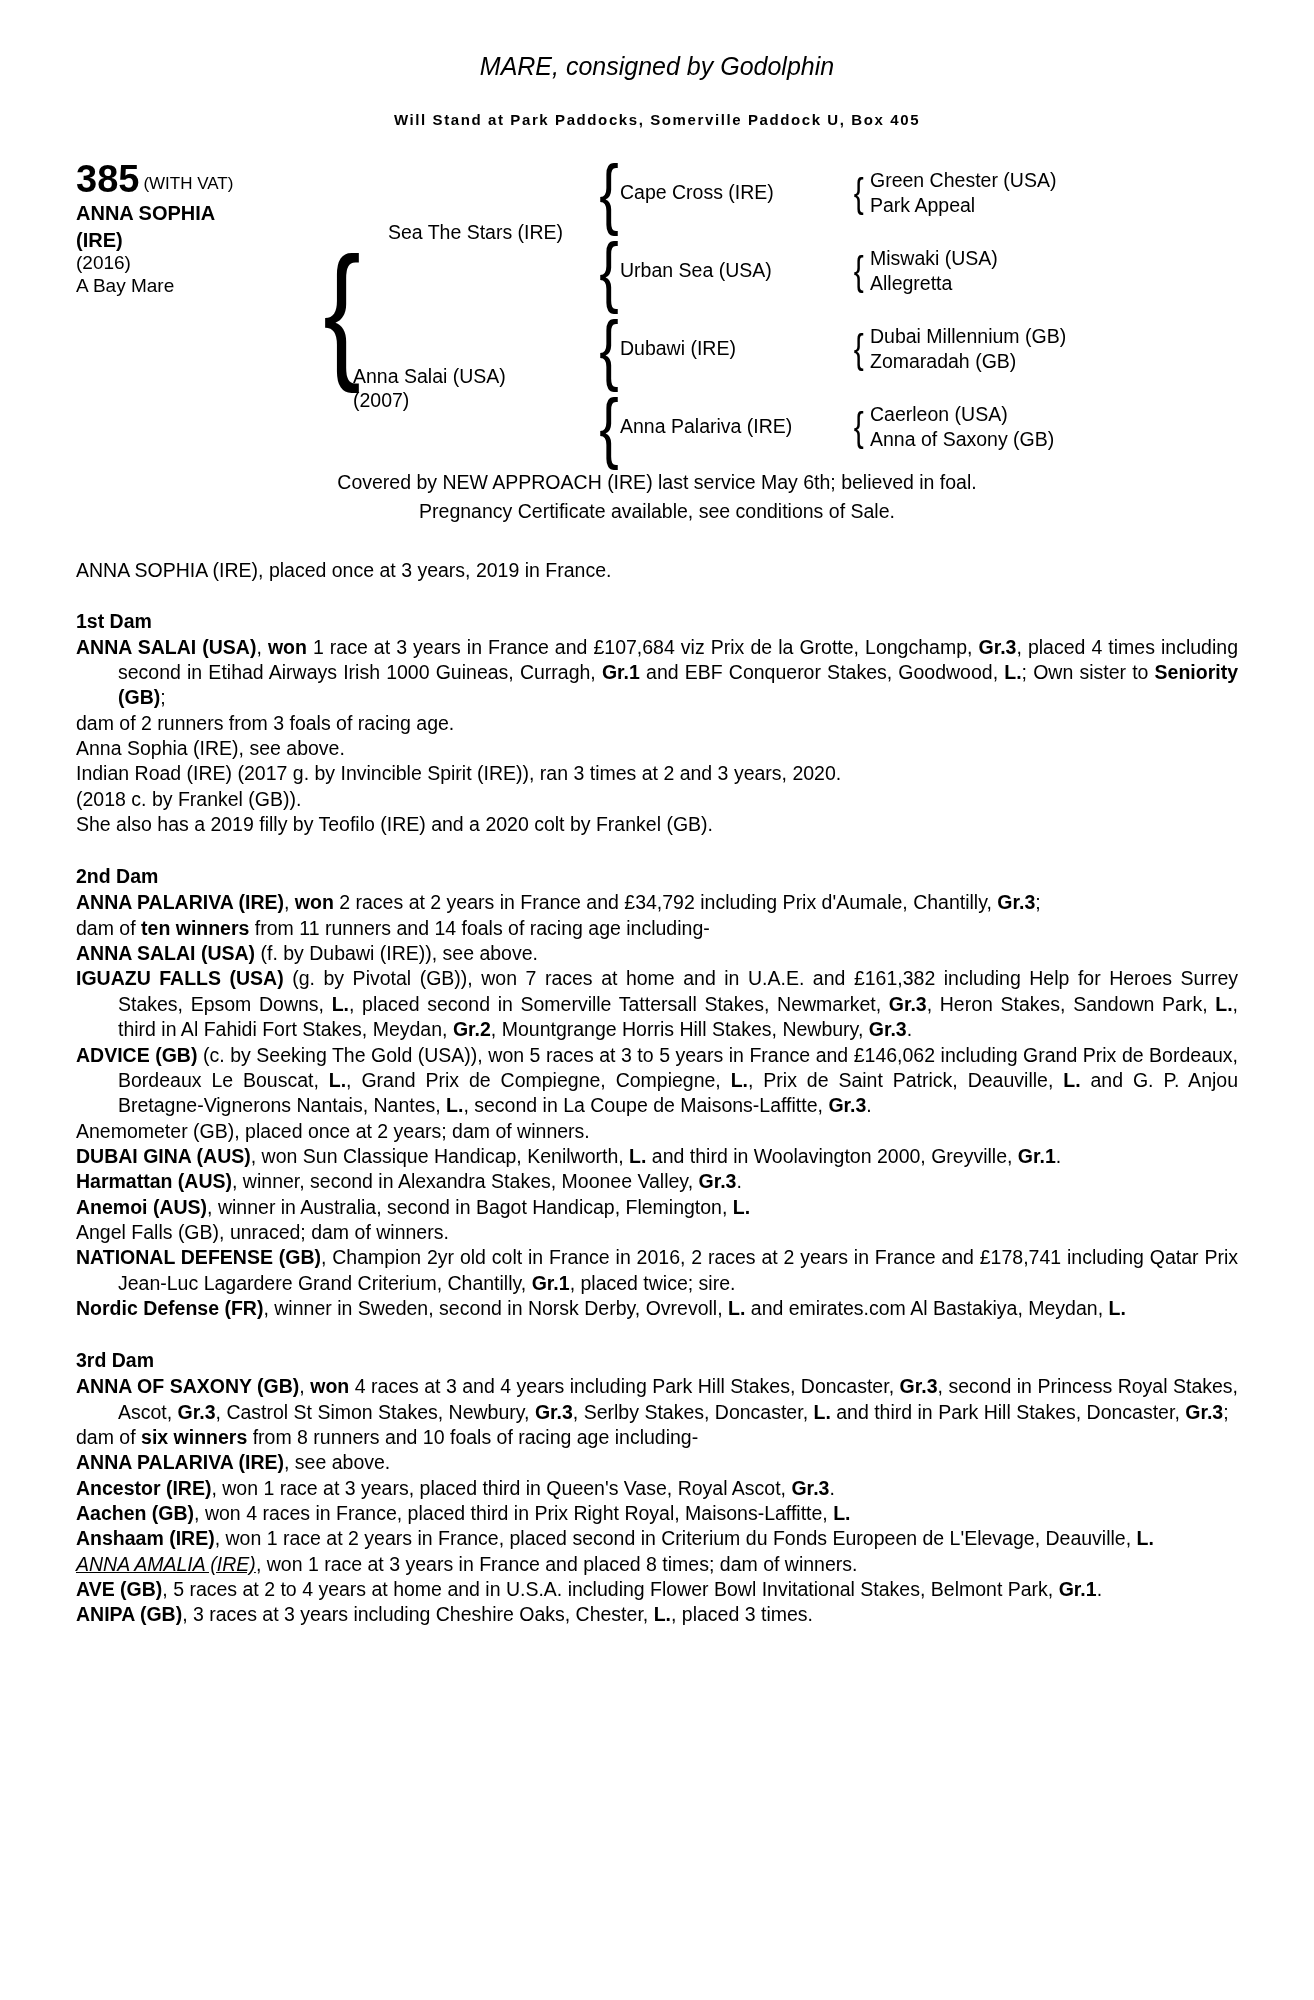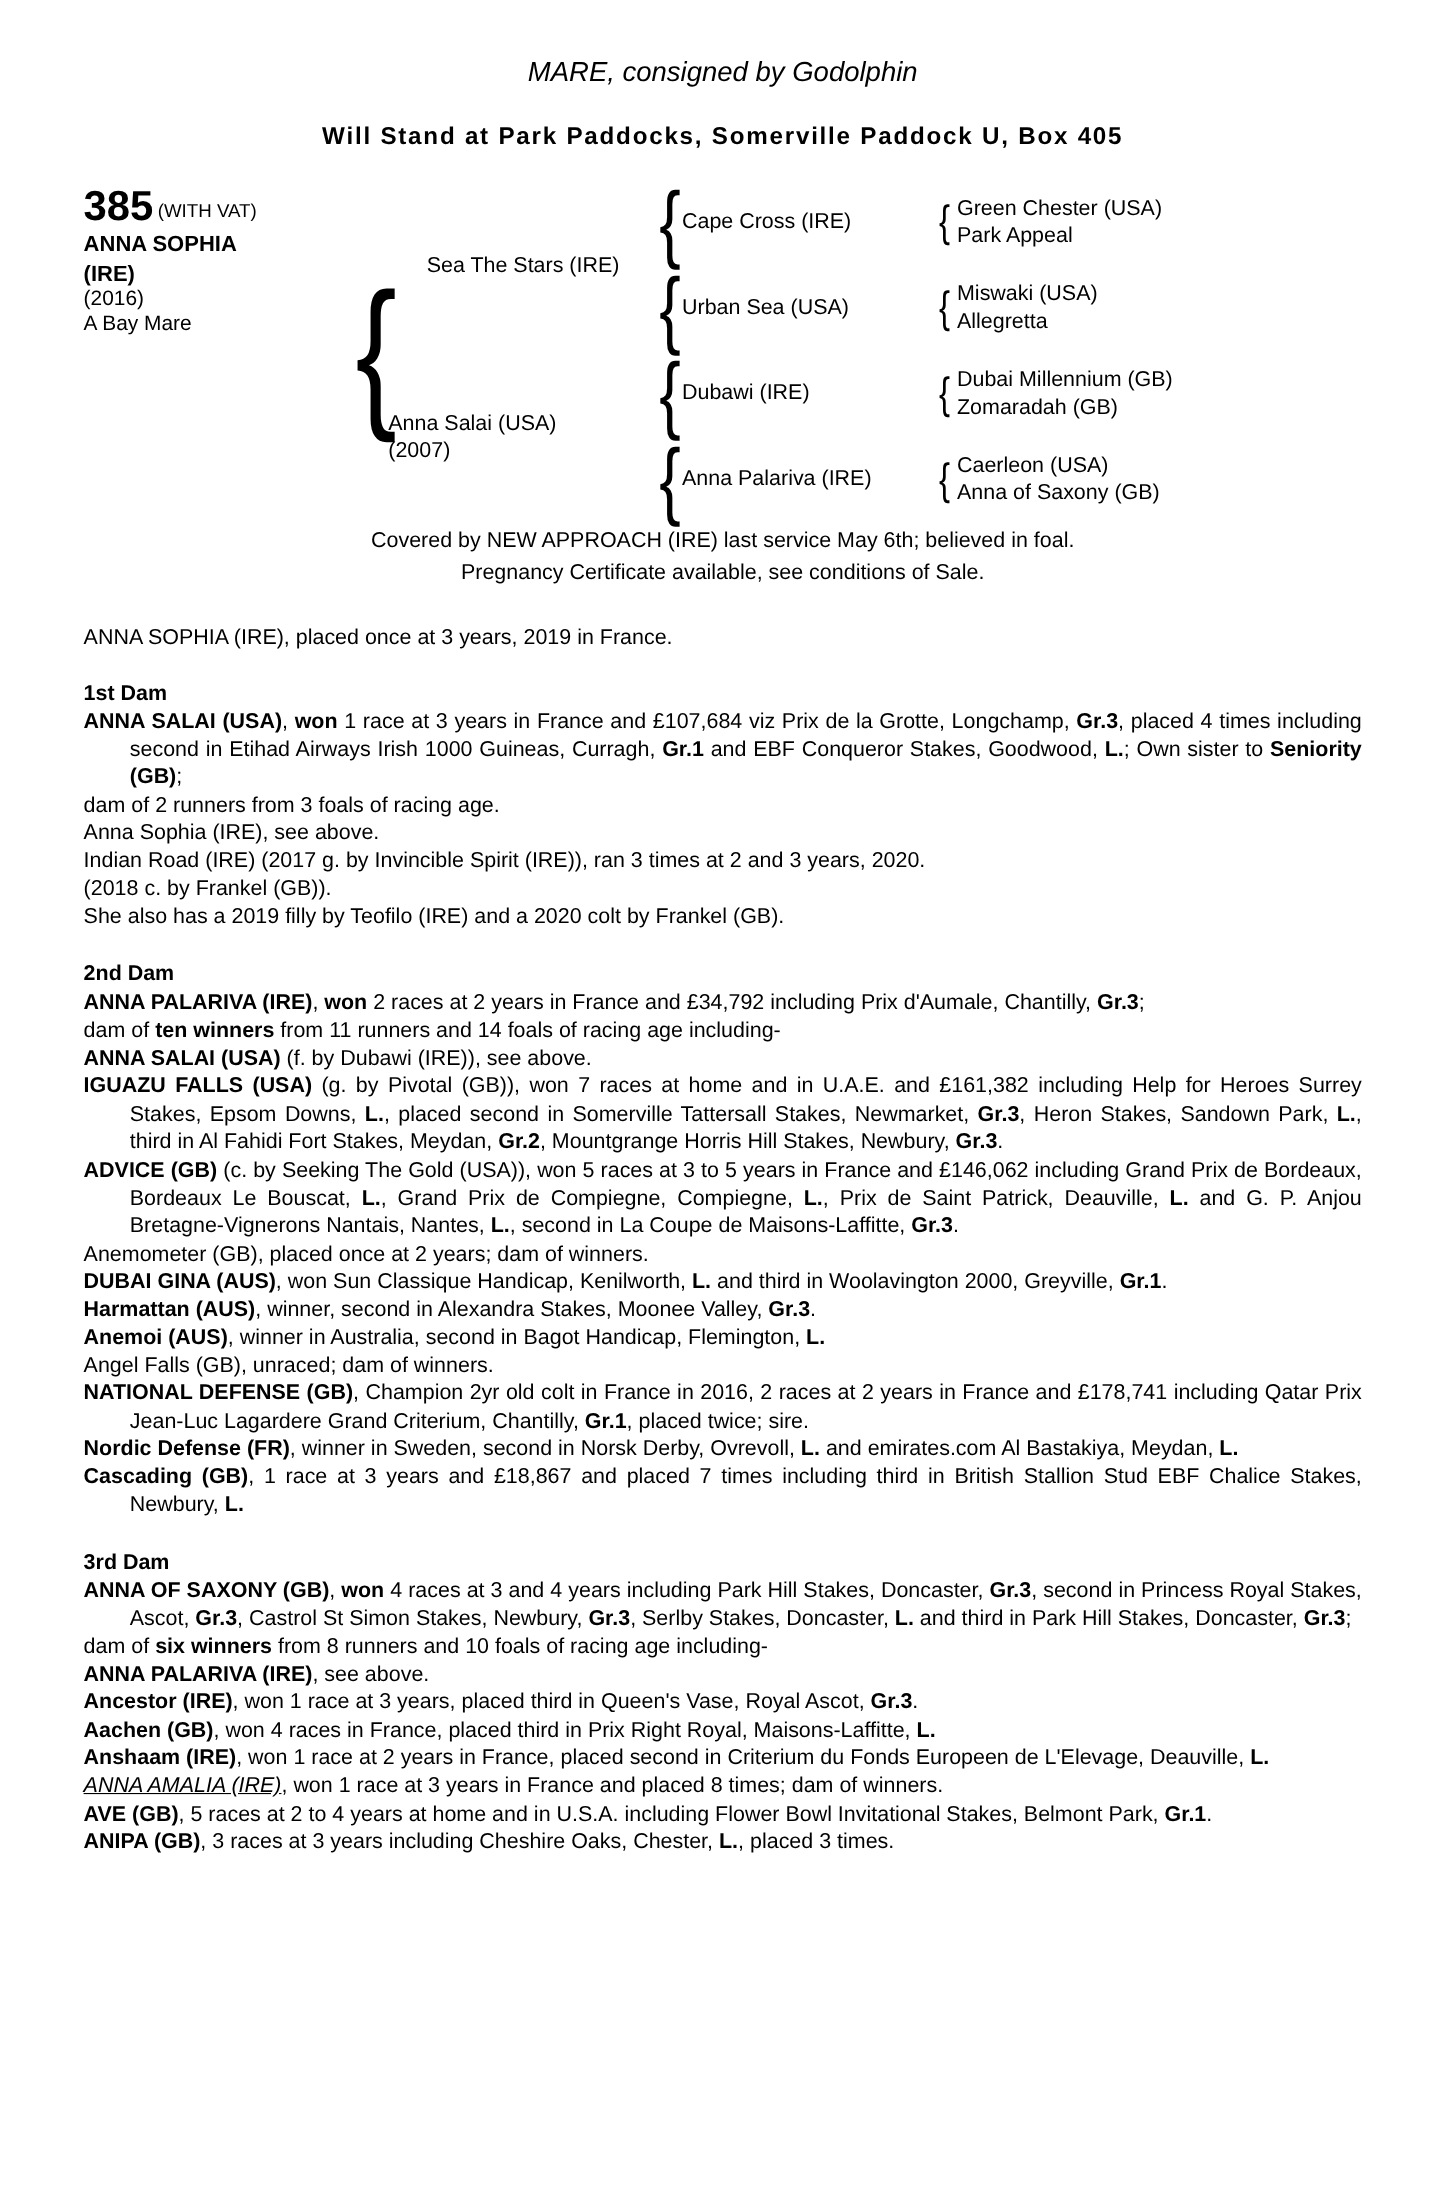--- a/index.html
+++ b/index.html
@@ -21,21 +21,21 @@
   }
   .title {
     text-align: center;
     font-style: italic;
     font-size: 25px;
     margin-bottom: 30px;
   }
   .standline {
     text-align: center;
     font-weight: bold;
-    font-size: 22px;
+    font-size: 15px;
     letter-spacing: 1.6px;
     margin-bottom: 26px;
   }
 
   
   .ped {
     display: flex;
     align-items: stretch;
     margin-top: 10px;
   }
@@ -274,21 +274,20 @@
       <p class="blk lvl2b"><b>ANNA SALAI (USA)</b><span> (f. by Dubawi (IRE)), see above.</span></p>
       <p class="blk lvl2b"><b>IGUAZU FALLS (USA)</b><span> (g. by Pivotal (GB)), won 7 races at home and in U.A.E. and £161,382 including Help for Heroes Surrey Stakes, Epsom Downs, </span><b>L.</b><span>, placed second in Somerville Tattersall Stakes, Newmarket, </span><b>Gr.3</b><span>, Heron Stakes, Sandown Park, </span><b>L.</b><span>, third in Al Fahidi Fort Stakes, Meydan, </span><b>Gr.2</b><span>, Mountgrange Horris Hill Stakes, Newbury, </span><b>Gr.3</b><span>.</span></p>
       <p class="blk lvl2b"><b>ADVICE (GB)</b><span> (c. by Seeking The Gold (USA)), won 5 races at 3 to 5 years in France and £146,062 including Grand Prix de Bordeaux, Bordeaux Le Bouscat, </span><b>L.</b><span>, Grand Prix de Compiegne, Compiegne, </span><b>L.</b><span>, Prix de Saint Patrick, Deauville, </span><b>L.</b><span> and G. P. Anjou Bretagne-Vignerons Nantais, Nantes, </span><b>L.</b><span>, second in La Coupe de Maisons-Laffitte, </span><b>Gr.3</b><span>.</span></p>
       <p class="blk lvl2"><span>Anemometer (GB), placed once at 2 years; dam of winners.</span></p>
       <p class="blk lvl3b"><b>DUBAI GINA (AUS)</b><span>, won Sun Classique Handicap, Kenilworth, </span><b>L.</b><span> and third in Woolavington 2000, Greyville, </span><b>Gr.1</b><span>.</span></p>
       <p class="blk lvl3b"><b>Harmattan (AUS)</b><span>, winner, second in Alexandra Stakes, Moonee Valley, </span><b>Gr.3</b><span>.</span></p>
       <p class="blk lvl3b"><b>Anemoi (AUS)</b><span>, winner in Australia, second in Bagot Handicap, Flemington, </span><b>L.</b><span></span></p>
       <p class="blk lvl2"><span>Angel Falls (GB), unraced; dam of winners.</span></p>
       <p class="blk lvl3b"><b>NATIONAL DEFENSE (GB)</b><span>, Champion 2yr old colt in France in 2016, 2 races at 2 years in France and £178,741 including Qatar Prix Jean-Luc Lagardere Grand Criterium, Chantilly, </span><b>Gr.1</b><span>, placed twice; sire.</span></p>
       <p class="blk lvl3b"><b>Nordic Defense (FR)</b><span>, winner in Sweden, second in Norsk Derby, Ovrevoll, </span><b>L.</b><span> and emirates.com Al Bastakiya, Meydan, </span><b>L.</b><span></span></p>
-      <p class="blk lvl3b"><b>Cascading (GB)</b><span>, 1 race at 3 years and £18,867 and placed 7 times including third in British Stallion Stud EBF Chalice Stakes, Newbury, </span><b>L.</b><span></span></p>
       <div class="damhead">3rd Dam</div>
       <p class="blk lvl1 hang"><b>ANNA OF SAXONY (GB)</b><span>, </span><b>won</b><span> 4 races at 3 and 4 years including Park Hill Stakes, Doncaster, </span><b>Gr.3</b><span>, second in Princess Royal Stakes, Ascot, </span><b>Gr.3</b><span>, Castrol St Simon Stakes, Newbury, </span><b>Gr.3</b><span>, Serlby Stakes, Doncaster, </span><b>L.</b><span> and third in Park Hill Stakes, Doncaster, </span><b>Gr.3</b><span>;</span></p>
       <p class="blk lvl1"><span>dam of </span><b>six winners</b><span> from 8 runners and 10 foals of racing age including-</span></p>
       <p class="blk lvl2b"><b>ANNA PALARIVA (IRE)</b><span>, see above.</span></p>
       <p class="blk lvl2b"><b>Ancestor (IRE)</b><span>, won 1 race at 3 years, placed third in Queen's Vase, Royal Ascot, </span><b>Gr.3</b><span>.</span></p>
       <p class="blk lvl2b"><b>Aachen (GB)</b><span>, won 4 races in France, placed third in Prix Right Royal, Maisons-Laffitte, </span><b>L.</b><span></span></p>
       <p class="blk lvl2b"><b>Anshaam (IRE)</b><span>, won 1 race at 2 years in France, placed second in Criterium du Fonds Europeen de L'Elevage, Deauville, </span><b>L.</b><span></span></p>
       <p class="blk lvl2"><i>ANNA AMALIA (IRE)</i><span>, won 1 race at 3 years in France and placed 8 times; dam of winners.</span></p>
       <p class="blk lvl3b"><b>AVE (GB)</b><span>, 5 races at 2 to 4 years at home and in U.S.A. including Flower Bowl Invitational Stakes, Belmont Park, </span><b>Gr.1</b><span>.</span></p>
       <p class="blk lvl3b"><b>ANIPA (GB)</b><span>, 3 races at 3 years including Cheshire Oaks, Chester, </span><b>L.</b><span>, placed 3 times.</span></p>

